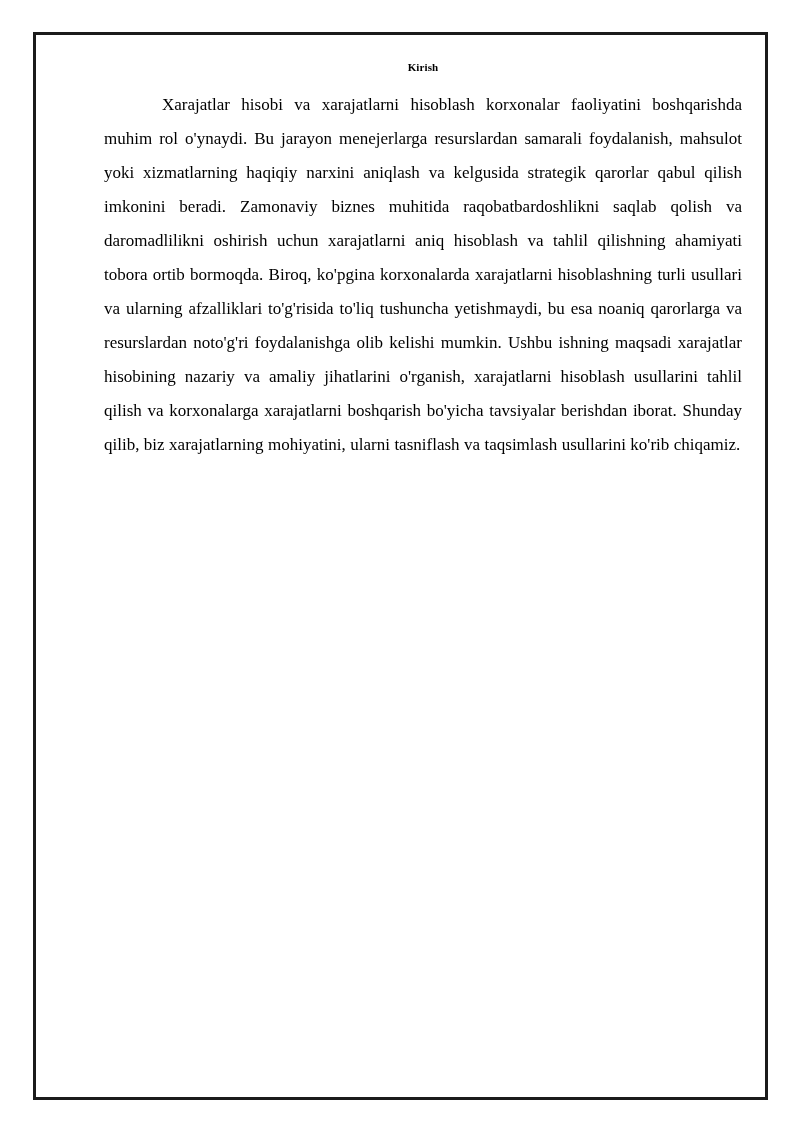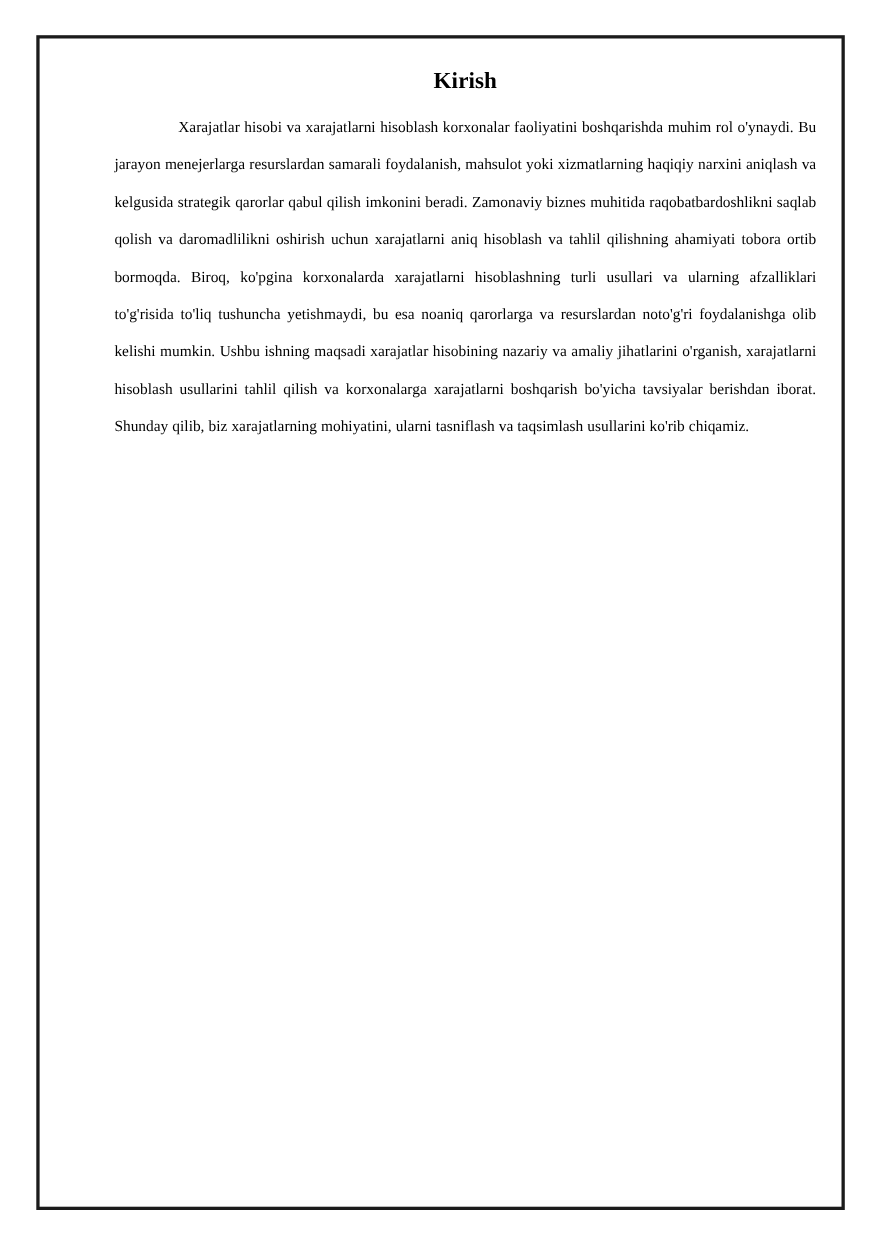--- a/index.html
+++ b/index.html
@@ -27,31 +27,31 @@
   }
 
   .page-inner {
     position: absolute;
     left: 68px;
     top: 26px;
     width: 638px;
   }
 
   .doc-heading {
-    font-size: 21px;
+    font-size: 11px;
     font-weight: bold;
     text-align: center;
     color: #000000;
     line-height: 1.2;
     margin: 0 0 14px 0;
     letter-spacing: 0.1px;
   }
 
   .doc-paragraph {
-    font-size: 14px;
+    font-size: 17px;
     color: #000000;
     line-height: 34px;
     text-align: justify;
     text-justify: inter-word;
     text-indent: 58px;
     margin: 0;
     hyphens: none;
     word-spacing: 0.2px;
   }
 </style>

